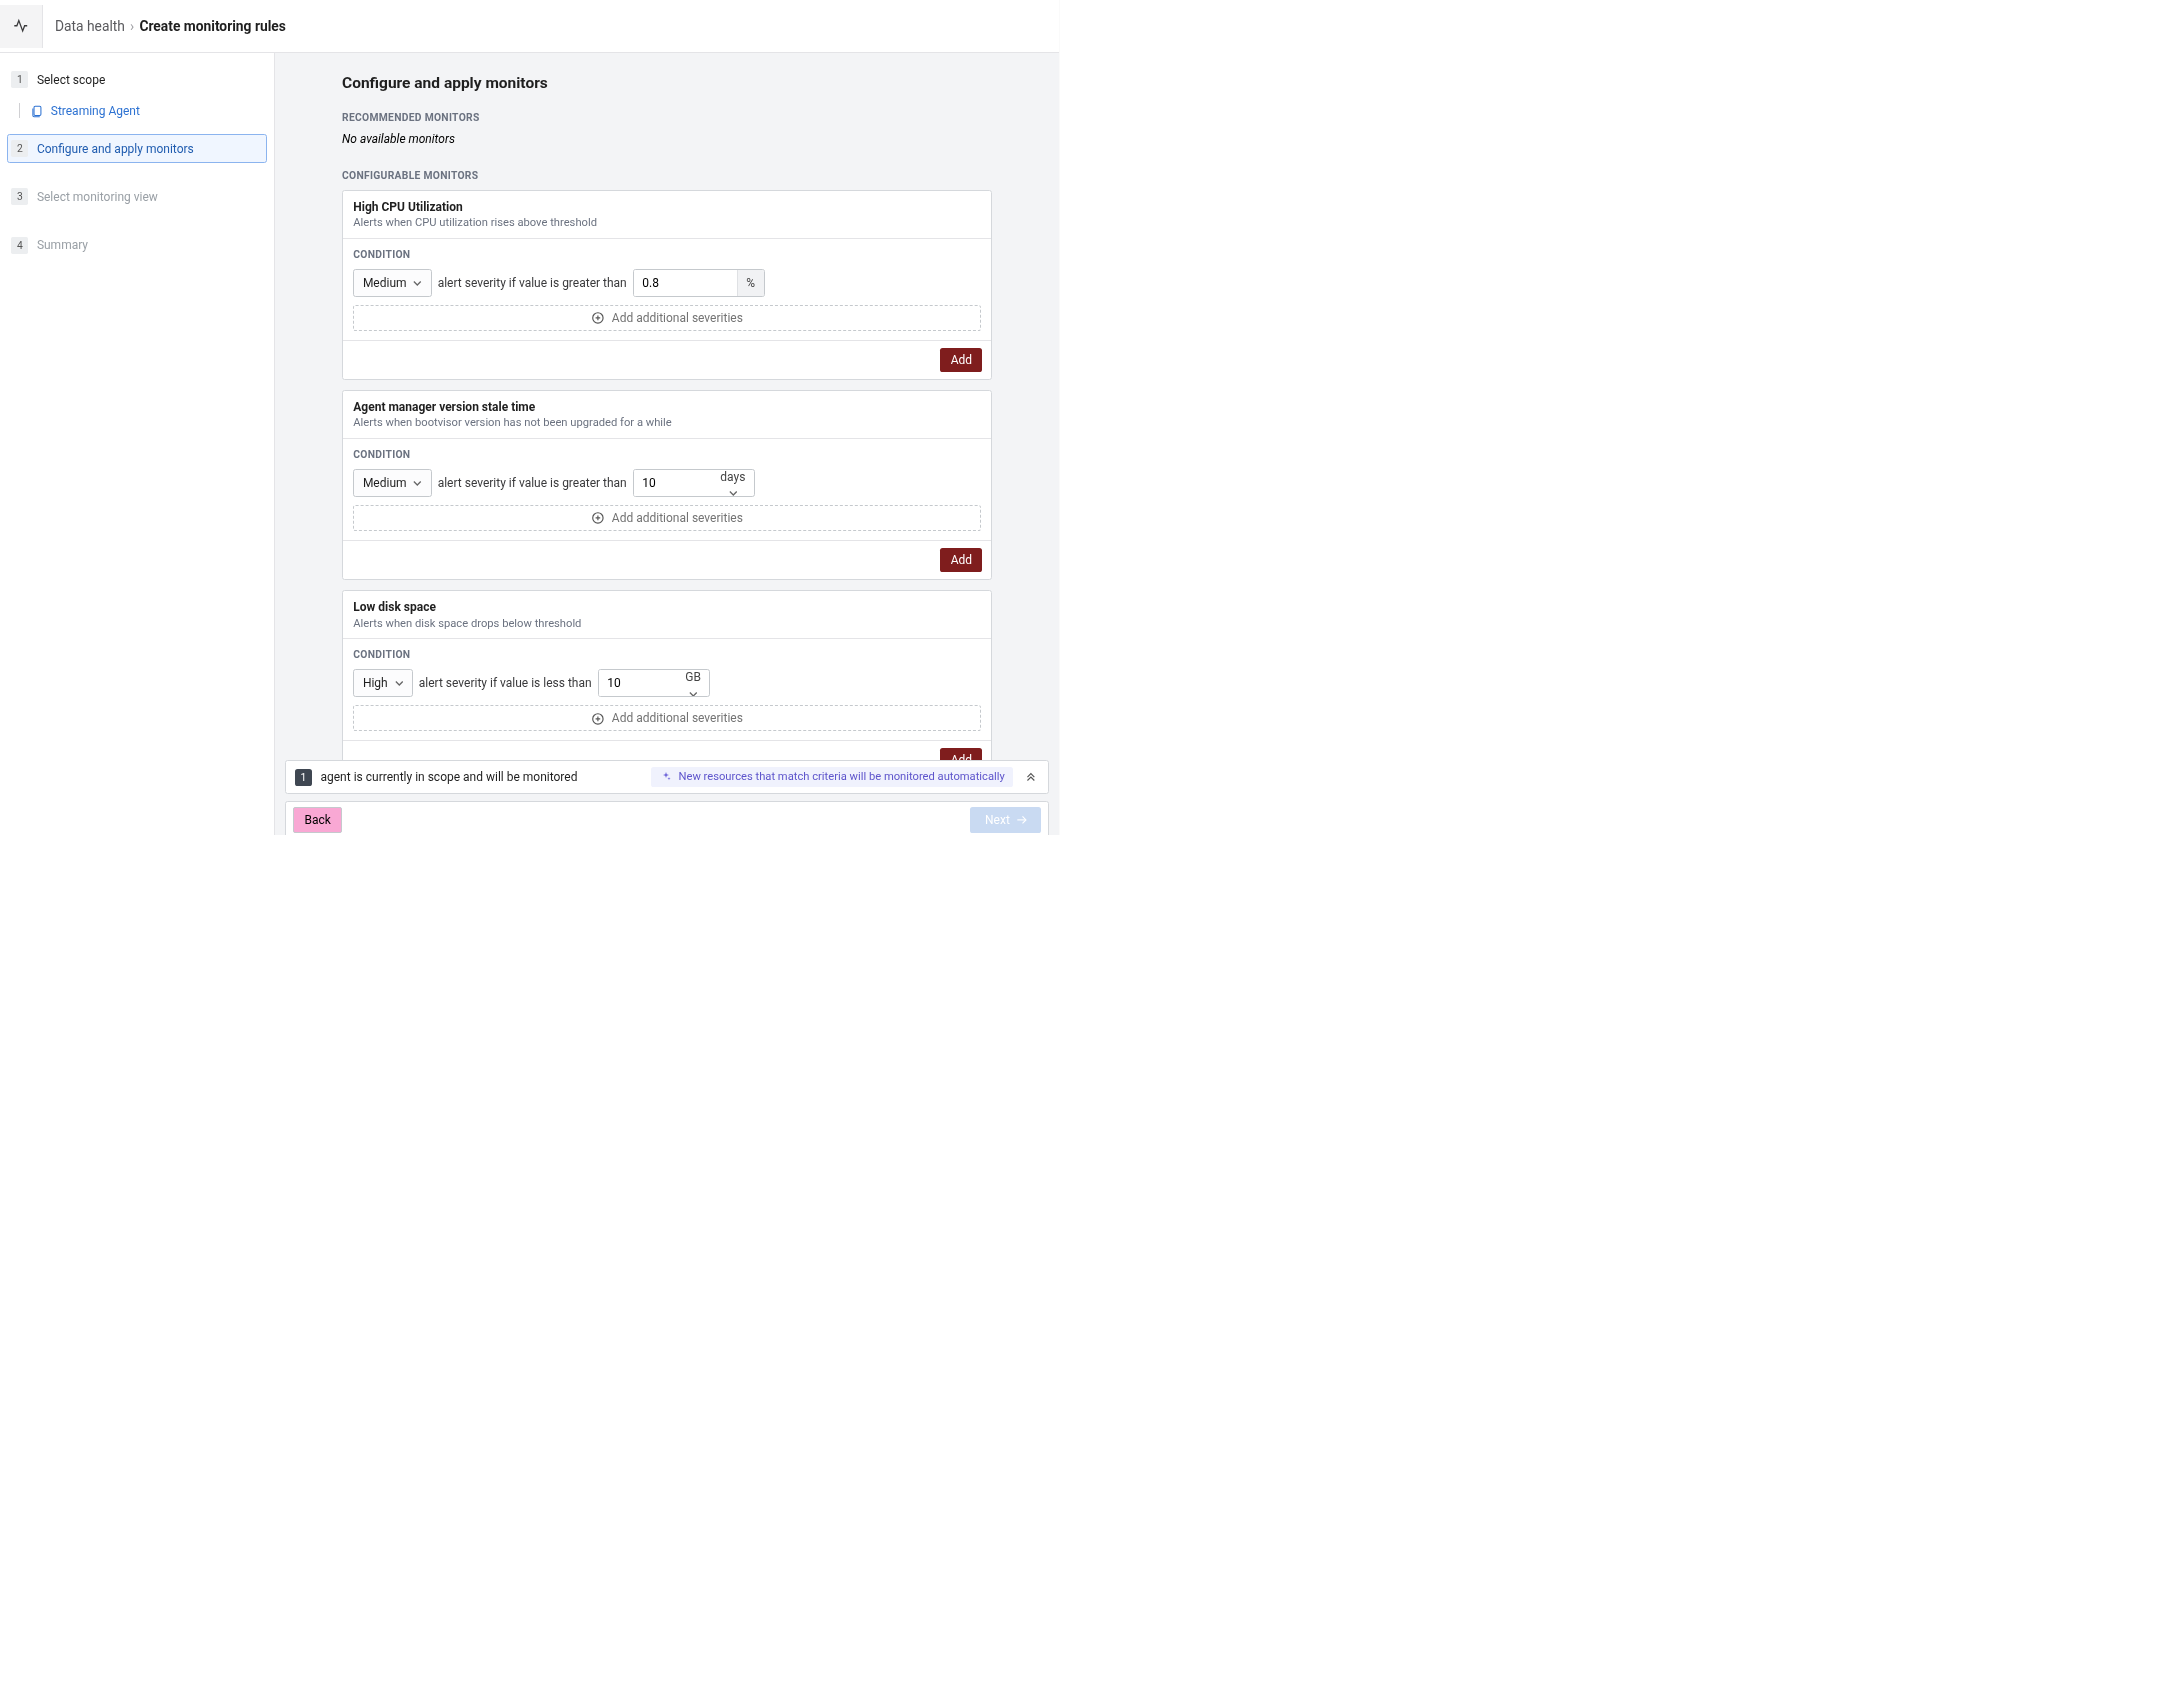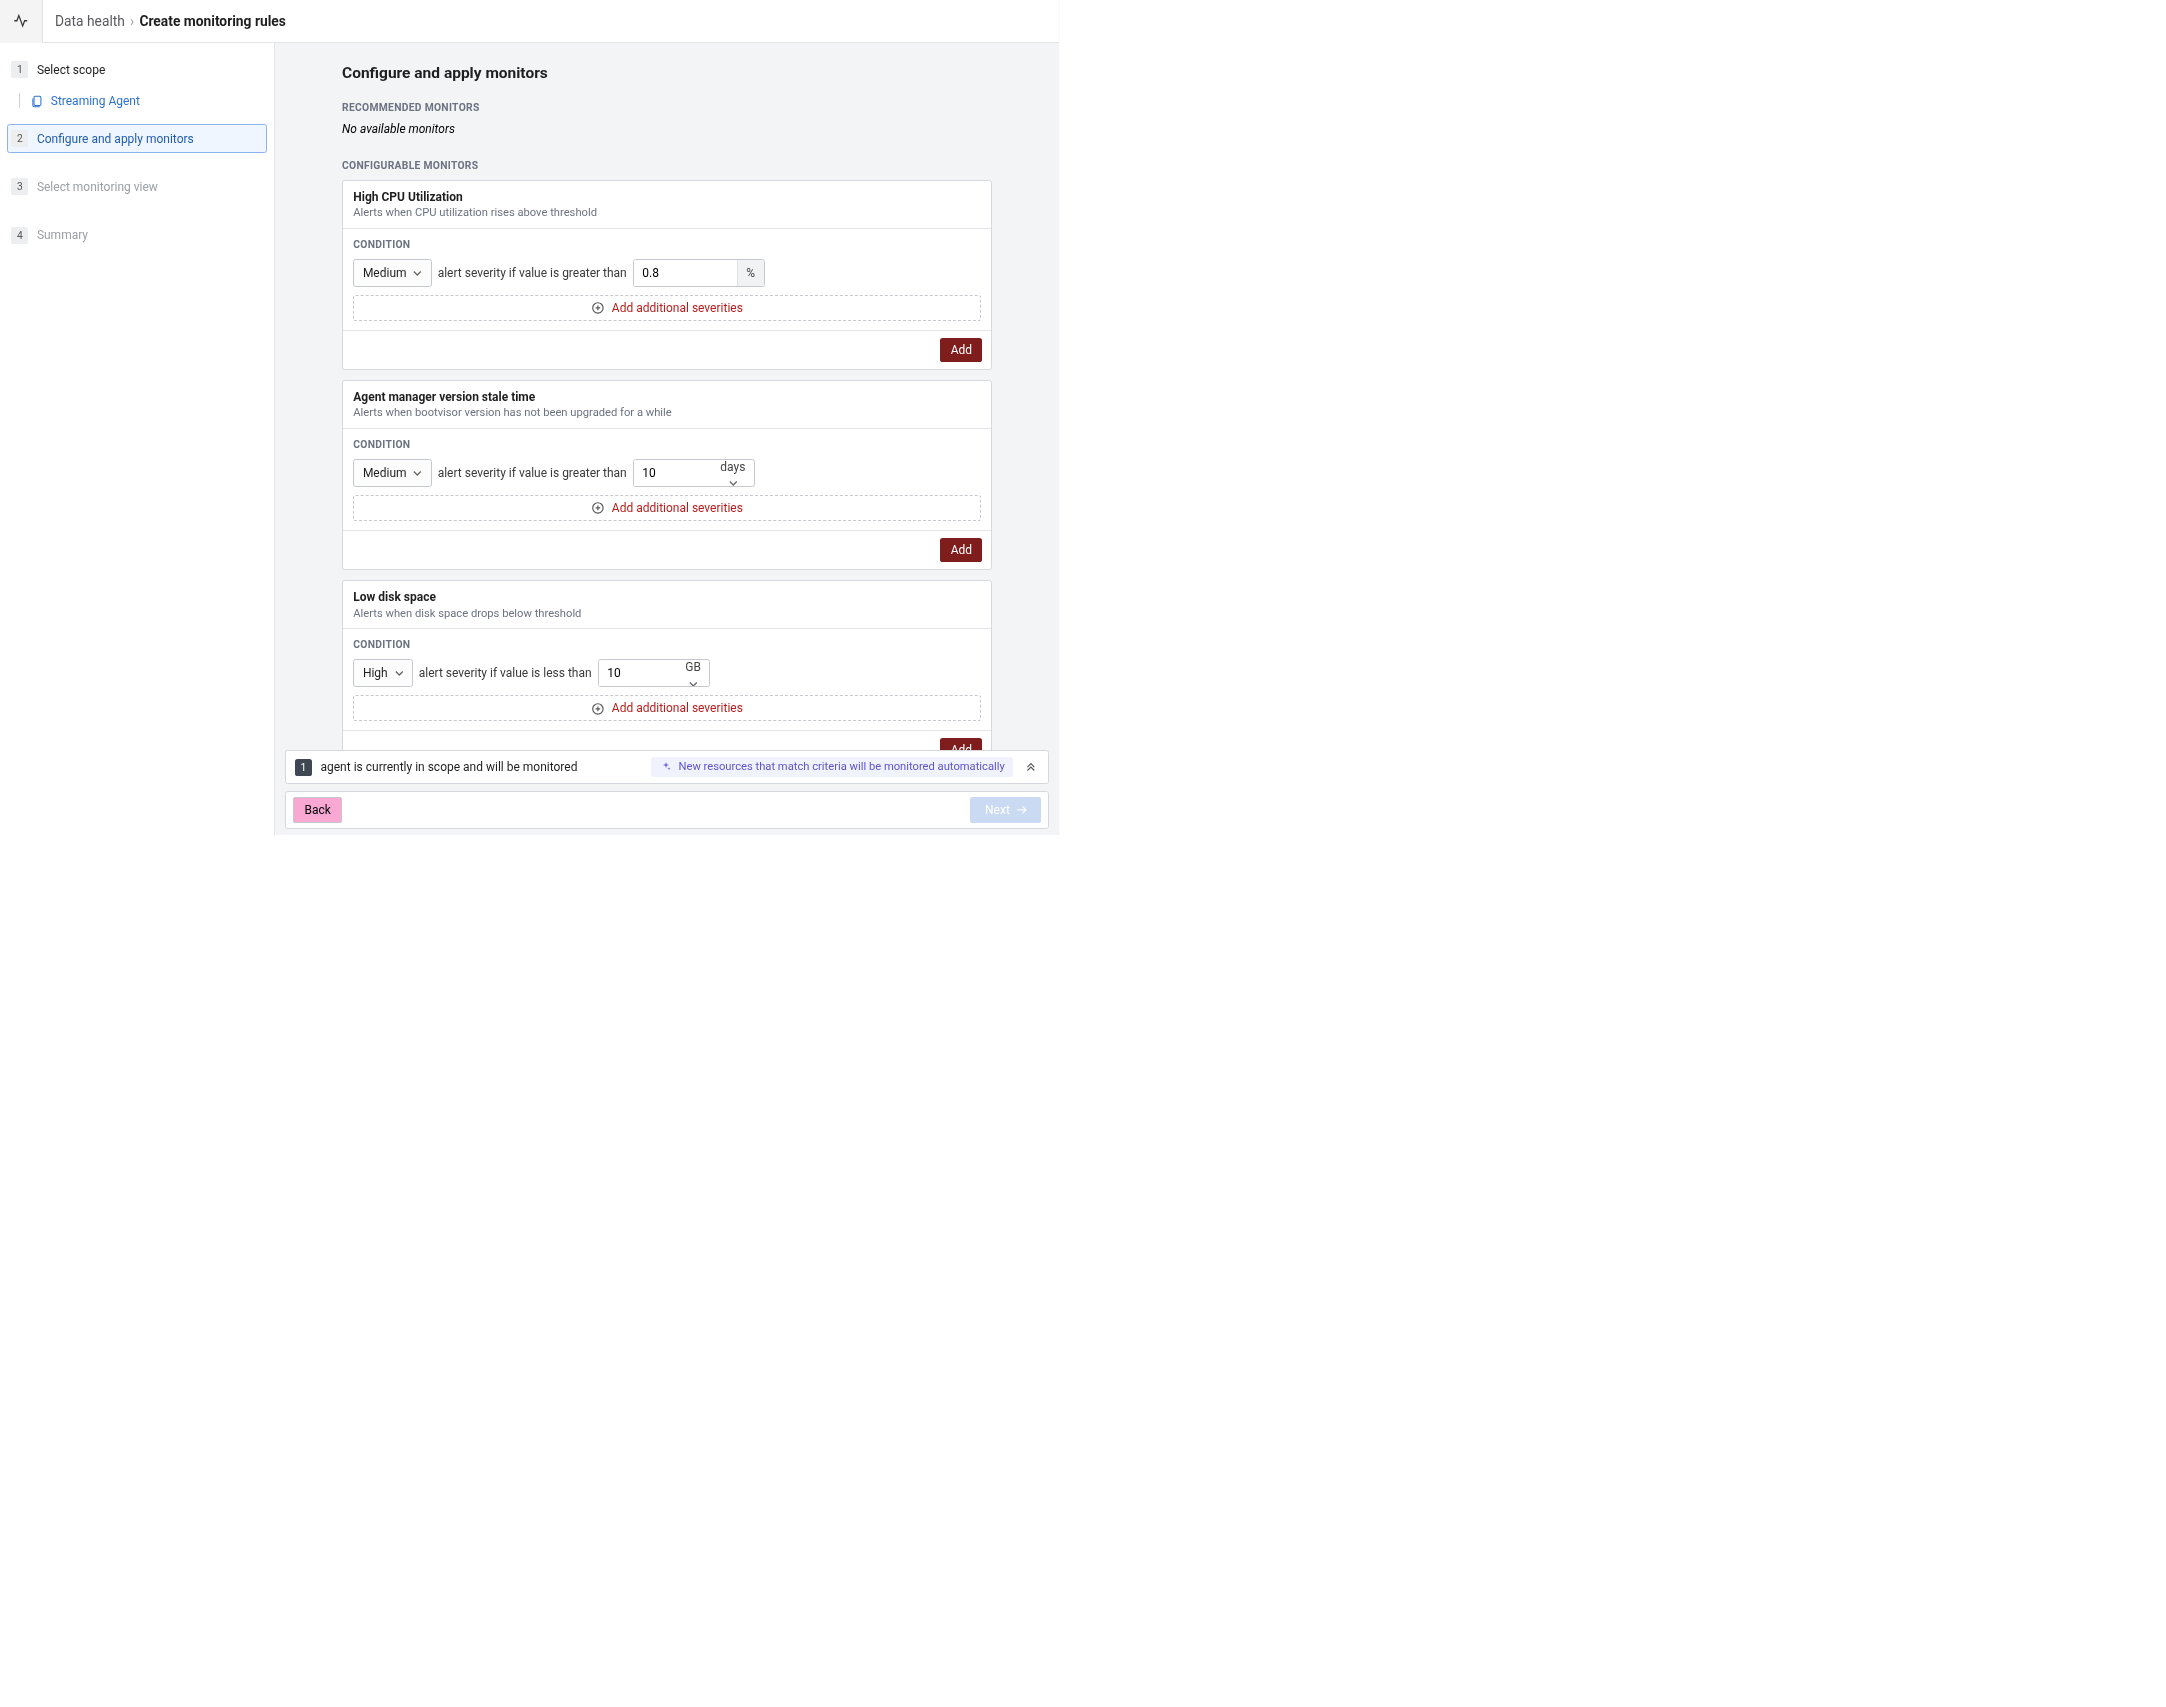--- a/index.html
+++ b/index.html
@@ -1,19 +1,19 @@
 <!DOCTYPE html>
 <html style="font-size:13.8px"><head>
   <meta charset="utf-8">
   <style>
     * { margin: 0; padding: 0; box-sizing: border-box; font-family: -apple-system, BlinkMacSystemFont, "Segoe UI", Roboto, sans-serif; }
     body { width: 1060px; height: 835px; border-right: 0.9px solid #00000005; overflow: hidden; background: #fff; color: #1f1f1f; font-size: 12px; }
     
     
-    .header { height: 43px; border-bottom: 0.9px solid #e4e4e7; display: flex; align-items: center; }
+    .header { height: 53px; border-bottom: 0.9px solid #e4e4e7; display: flex; align-items: center; }
     .header-icon-box { width: 43px; height: 43px; background: #f4f4f5; border-right: 0.9px solid #e4e4e7; display: flex; align-items: center; justify-content: center; }
     .breadcrumb { display: flex; align-items: center; gap: 5.2px; padding-left: 12px; font-size: 13.8px; }
     .breadcrumb-link { color: #5a5a5e; font-weight: 400; }
     .breadcrumb-sep { color: #a0a0a5; }
     .breadcrumb-current { font-weight: 700; color: #1f1f1f; }
     
     
     .body-row { display: flex; height: calc(100% - 43px); }
     
     
@@ -45,21 +45,21 @@
     .sel { display: inline-flex; align-items: center; gap: 6.9px; height: 27.5px; padding: 0 8.6px; border: 0.9px solid #c5c9cd; background: #fcfcfd; border-radius: 2.6px; cursor: pointer; font-size: 12px; }
     
     .num-box { display: inline-flex; align-items: stretch; height: 27.5px; border: 0.9px solid #c5c9cd; border-radius: 2.6px; overflow: hidden; background: #fff; }
     .num-input { border: 0; outline: 0; padding: 0 8.6px; width: 103px; font-size: 12px; }
     .num-input.narrow { width: 77px; }
     .num-unit-fixed { background: #f1f2f4; display: flex; align-items: center; padding: 0 8.6px; color: #444; border-left: 0.9px solid #dfe1e4; }
     .num-unit-sel { display: flex; align-items: center; gap: 5.2px; padding: 0 8.6px; color: #444; border-left: 0.9px solid transparent; cursor: pointer; flex-direction: column; }
     
     .cond-text { color: #3a3a3c; }
     
-    .add-sev { border: 0.9px dashed #c5c9cd; border-radius: 2.6px; height: 26px; display: flex; align-items: center; justify-content: center; gap: 6.9px; color: #b91c1c; cursor: pointer; }
+    .add-sev { border: 0.9px dashed #c5c9cd; border-radius: 2.6px; height: 26px; display: flex; align-items: center; justify-content: center; gap: 6.9px; color: #737373; cursor: pointer; }
     
     .card-foot { border-top: 0.9px solid #e4e4e7; padding: 6.9px 8.6px; display: flex; justify-content: flex-end; }
     .btn-primary { background: #7f1d1d; color: #fff; border: 0; border-radius: 2.6px; padding: 5.2px 10.3px; font-size: 12px; cursor: pointer; }
     .btn-default { background: #f9a8d4; border: 0.9px solid #c5c9cd; border-radius: 2px; padding: 5.2px 10.3px; font-size: 12px; cursor: pointer; }
     
     
     .statusbar { background: #fff; border: 0.9px solid #d5d8dc; border-radius: 2.6px; margin: 0 10.3px 6.9px 10.3px; height: 34px; display: flex; align-items: center; justify-content: space-between; padding: 0 8.6px; position: relative; }
     .statusbar-left { display: flex; align-items: center; gap: 8.6px; }
     .count-badge { background: #3f4752; color: #fff; border-radius: 2.6px; width: 17px; height: 17px; display: flex; align-items: center; justify-content: center; font-size: 10.3px; }
     .auto-pill { display: flex; align-items: center; gap: 6.9px; background: #f0f2fd; color: #5e55cc; padding: 3.4px 8.6px; border-radius: 2.6px; font-size: 11.2px; }

